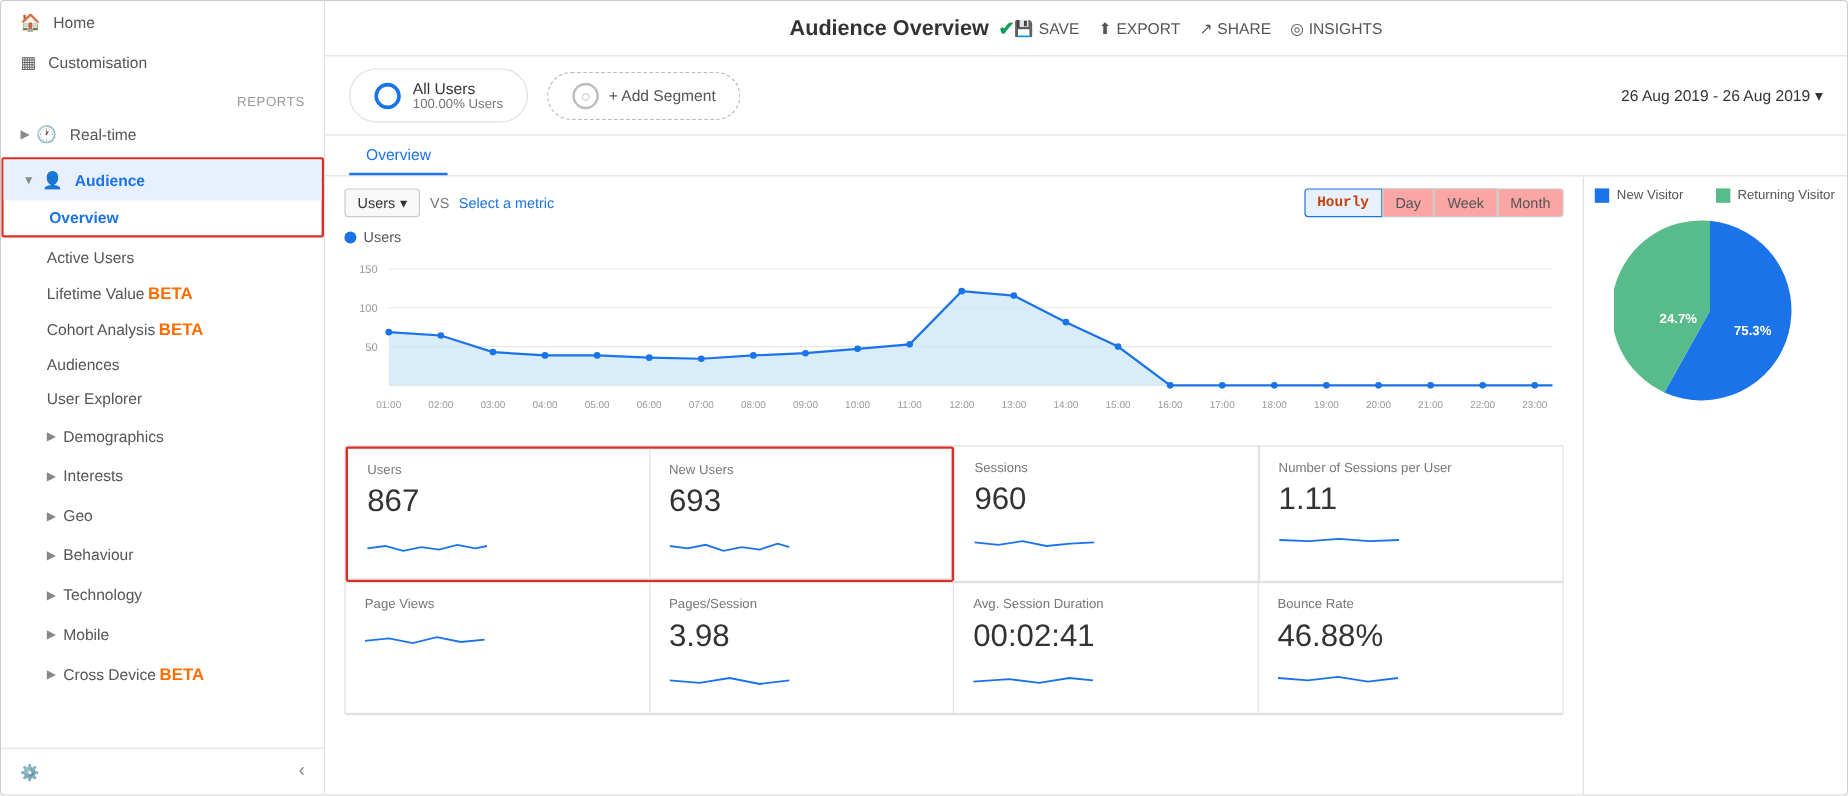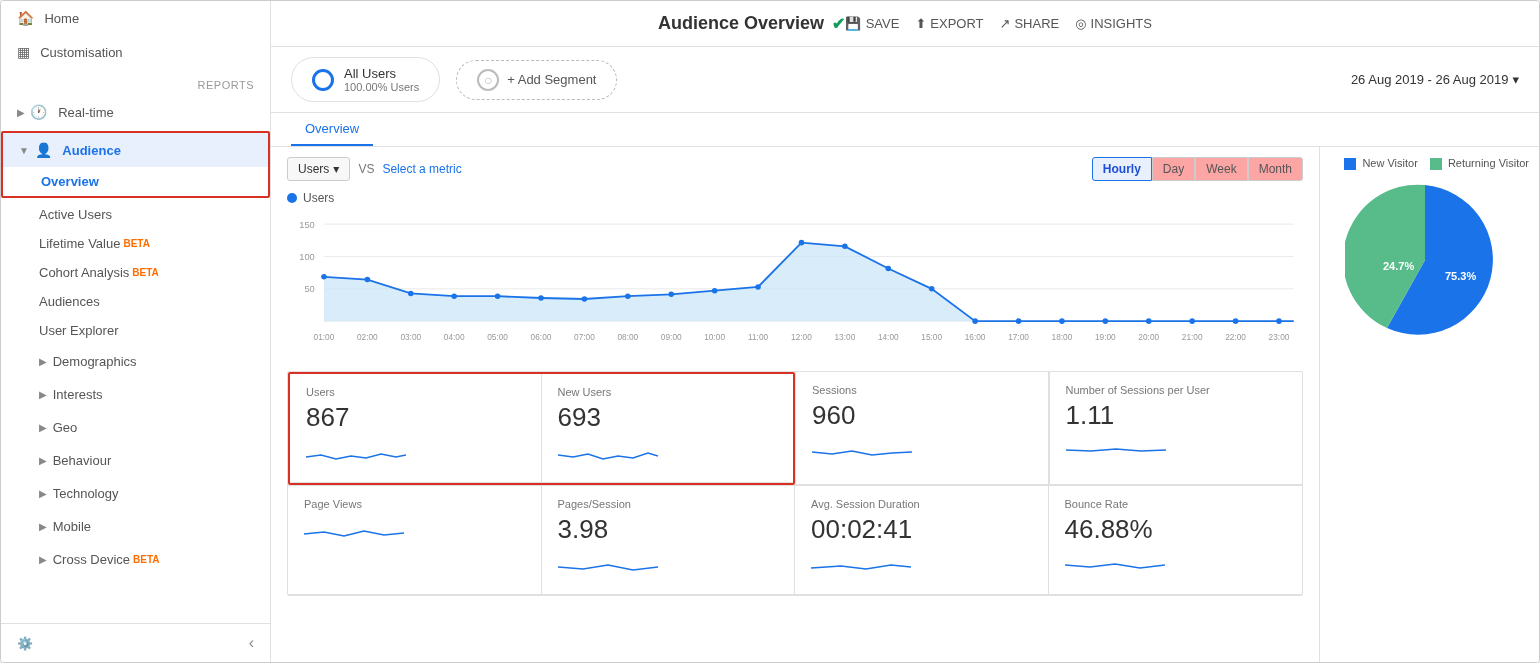--- a/index.html
+++ b/index.html
@@ -8,21 +8,21 @@
 
     
     .sidebar { width: 270px; min-width: 270px; background: #fff; border-right: 1px solid #e0e0e0; display: flex; flex-direction: column; overflow-y: auto; }
     .sidebar-item { display: flex; align-items: center; padding: 9px 16px; cursor: pointer; font-size: 13px; color: #555; }
     .sidebar-item .icon { margin-right: 10px; font-size: 14px; color: #666; }
     .sidebar-section-label { font-size: 11px; color: #999; padding: 10px 16px 4px 16px; text-transform: uppercase; letter-spacing: 0.5px; text-align: right; }
     .sidebar-sub-item { display: flex; align-items: center; padding: 7px 16px 7px 38px; cursor: pointer; font-size: 13px; color: #555; }
     .sidebar-sub-item.active { color: #1a73e8; font-weight: bold; }
     .sidebar-item.active-parent { background: #e8f0fe; color: #1a73e8; font-weight: bold; border-left: 3px solid #1a73e8; }
     .audience-section { border: 2px solid #d93025; border-radius: 2px; margin: 2px 0; }
-    .badge-beta { font-size: 10px; color: #ff6d00; font-weight: bold; vertical-align: super; margin-left: 3px; }
+    .badge-beta { font-size: 14px; color: #ff6d00; font-weight: bold; vertical-align: super; margin-left: 3px; }
     .expand-arrow { font-size: 10px; margin-right: 6px; color: #888; }
 
     
     .main-content { flex: 1; display: flex; flex-direction: column; overflow: hidden; background: #fff; }
 
     
     .main-header { display: flex; align-items: center; justify-content: center; padding: 12px 20px; border-bottom: 1px solid #e0e0e0; }
     .page-title { font-size: 18px; font-weight: bold; color: #333; display: flex; align-items: center; gap: 8px; }
     .check-icon { color: #0f9d58; font-size: 16px; }
     .header-actions { display: flex; align-items: center; gap: 16px; }
@@ -45,21 +45,21 @@
     .tab.active { color: #1a73e8; border-bottom: 2px solid #1a73e8; font-weight: 500; }
     .chart-controls { display: flex; align-items: center; justify-content: space-between; margin-bottom: 10px; }
     .metric-selector { display: flex; align-items: center; gap: 8px; }
     .metric-btn { display: flex; align-items: center; gap: 4px; padding: 4px 10px; border: 1px solid #ccc; border-radius: 3px; background: #f8f8f8; cursor: pointer; font-size: 12px; }
     .vs-label { font-size: 12px; color: #777; }
     .select-metric { font-size: 12px; color: #1a73e8; cursor: pointer; }
     .time-buttons { display: flex; }
     .time-btn { padding: 4px 10px; border: 1px solid #ccc; font-size: 12px; cursor: pointer; background: #fca5a5; color: #555; }
     .time-btn:first-child { border-radius: 3px 0 0 3px; }
     .time-btn:last-child { border-radius: 0 3px 3px 0; }
-    .time-btn.active { background: #e8f0fe; color: #1d4ed8; font-weight: bold; border-color: #1a73e8; }
+    .time-btn.active { background: #e8f0fe; color: #c2410c; font-weight: bold; border-color: #1a73e8; font-family: Liberation Mono, monospace; }
 
     .users-legend { display: flex; align-items: center; gap: 6px; margin-bottom: 4px; font-size: 12px; color: #555; }
     .legend-dot { width: 10px; height: 10px; border-radius: 50%; background: #1a73e8; display: inline-block; }
 
     
     .chart-svg-container { position: relative; width: 100%; }
     .stat-card { padding: 12px 16px; border-right: 1px solid #e0e0e0; border-bottom: 1px solid #e0e0e0; }
     .stat-card:last-child { border-right: none; }
     .stat-label { font-size: 11px; color: #777; margin-bottom: 4px; }
     .stat-value { font-size: 26px; font-weight: 300; color: #333; margin-bottom: 4px; }
@@ -361,21 +361,21 @@
               <svg class="stat-sparkline" viewBox="0 0 100 30">
                 <polyline points="0,16 25,18 50,15 75,19 100,16" fill="none" stroke="#1a73e8" stroke-width="1.5"></polyline>
               </svg>
             </div>
           </div>
         </div>
       </div>
 
       <div style="width:220px;min-width:220px;display:flex;flex-direction:column;align-items:center;padding:10px 10px 10px 0;border-left:1px solid #e0e0e0;">
 
-        <div style="display:flex;gap:12px;font-size:11px;color:#555;margin-bottom:10px;align-self:flex-end;">
+        <div style="display:flex;gap:27px;font-size:11px;color:#555;margin-bottom:10px;align-self:flex-end;">
           <span>
             <span style="display:inline-block;width:12px;height:12px;background:#1a73e8;margin-right:3px;vertical-align:middle;"></span>
             <span>New Visitor</span>
           </span>
           <span>
             <span style="display:inline-block;width:12px;height:12px;background:#57bb8a;margin-right:3px;vertical-align:middle;"></span>
             <span>Returning Visitor</span>
           </span>
         </div>
 

